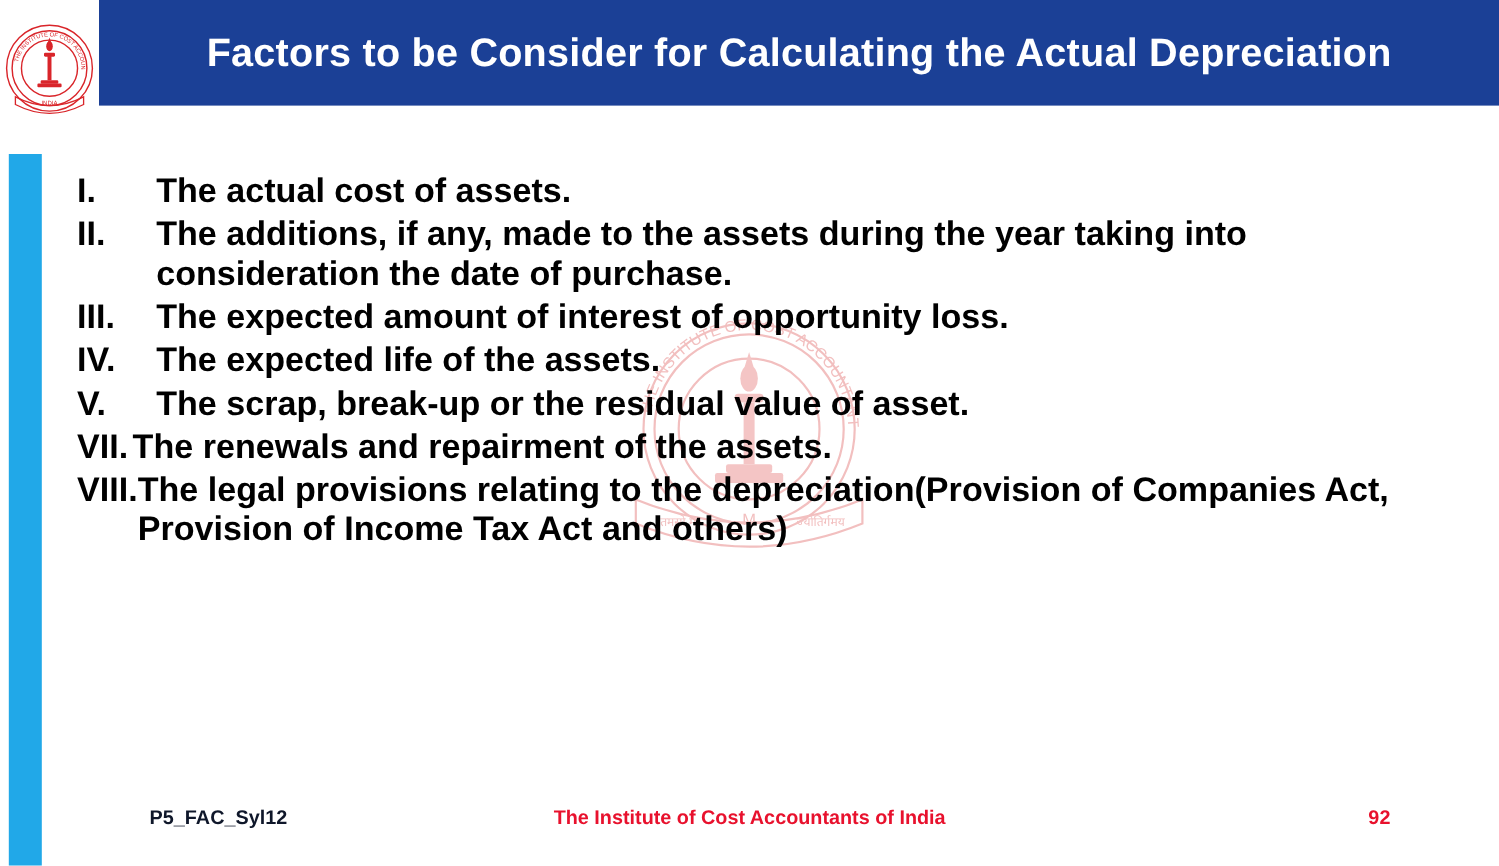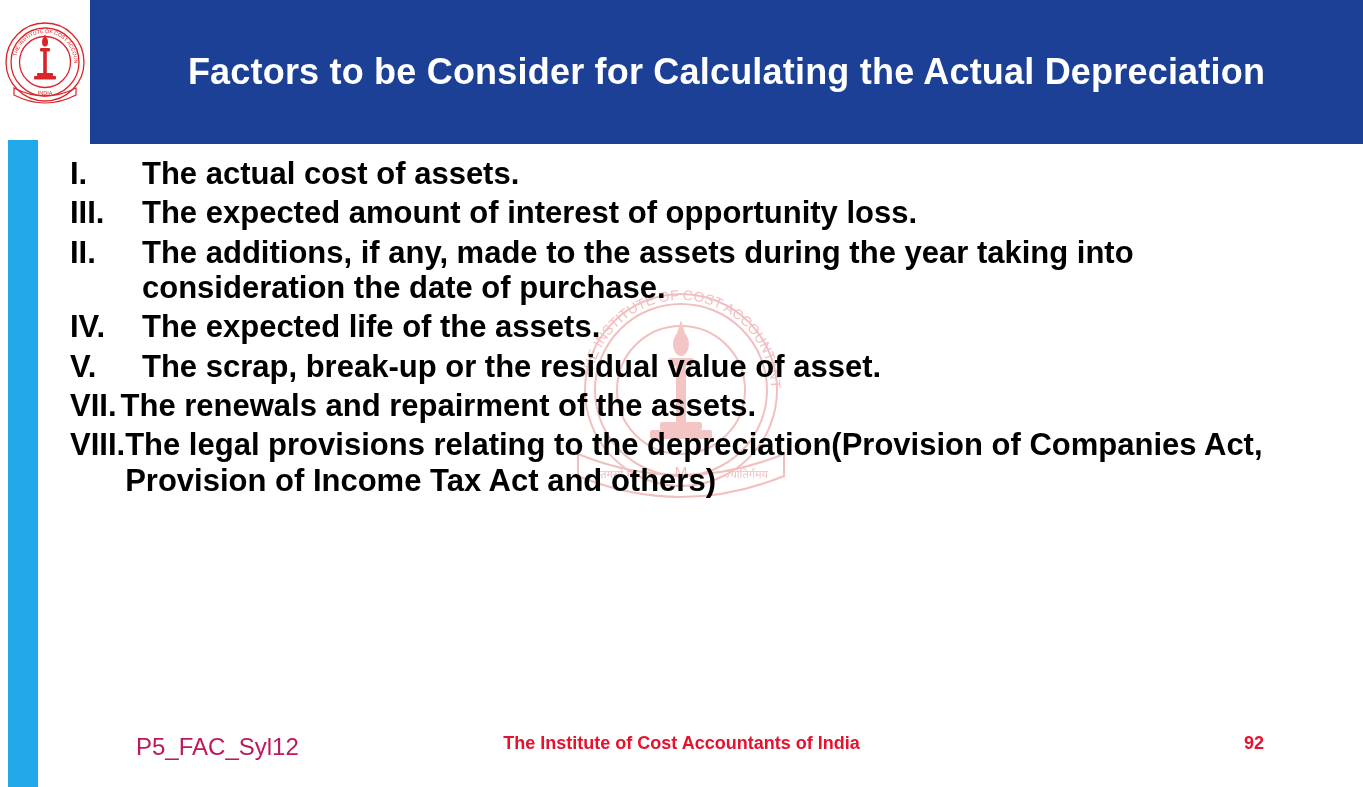--- a/index.html
+++ b/index.html
@@ -14,21 +14,21 @@
     overflow: hidden;
     position: relative;
   }
 
   
   .header-band {
     position: absolute;
     left: 90px;
     top: 0;
     width: 1273px;
-    height: 144px;
+    height: 96px;
     background: #1b4096;
     display: flex;
     align-items: center;
     justify-content: center;
     box-sizing: border-box;
     padding: 0 40px;
   }
   .header-title {
     color: #ffffff;
     font-size: 36px;
@@ -104,23 +104,23 @@
     position: absolute;
     left: 0;
     top: 733px;
     width: 1363px;
     height: 40px;
   }
   .footer-left {
     position: absolute;
     left: 136px;
     top: 0;
-    color: #be185d;
-    font-size: 24px;
-    font-weight: normal;
+    color: #0f172a;
+    font-size: 18px;
+    font-weight: bold;
   }
   .footer-center {
     position: absolute;
     left: 0;
     top: 0;
     width: 1363px;
     text-align: center;
     color: #e8112d;
     font-size: 18px;
     font-weight: bold;
@@ -197,26 +197,26 @@
     <textPath href="#wmArcTop" startOffset="4%">THE INSTITUTE OF COST ACCOUNTANTS OF INDIA</textPath>
   </text>
 </svg>
 
 <div class="content">
   <div class="list-item">
     <span class="item-num">I.</span>
     <span class="item-text">The actual cost of assets.</span>
   </div>
   <div class="list-item">
+    <span class="item-num">II.</span>
+    <span class="item-text">The additions, if any, made to the assets during the year taking into consideration the date of purchase.</span>
+  </div>
+  <div class="list-item">
     <span class="item-num">III.</span>
     <span class="item-text">The expected amount of interest of opportunity loss.</span>
-  </div>
-  <div class="list-item">
-    <span class="item-num">II.</span>
-    <span class="item-text">The additions, if any, made to the assets during the year taking into consideration the date of purchase.</span>
   </div>
   <div class="list-item">
     <span class="item-num">IV.</span>
     <span class="item-text">The expected life of the assets.</span>
   </div>
   <div class="list-item">
     <span class="item-num">V.</span>
     <span class="item-text">The scrap, break-up or the residual value of asset.</span>
   </div>
   <div class="list-item">

